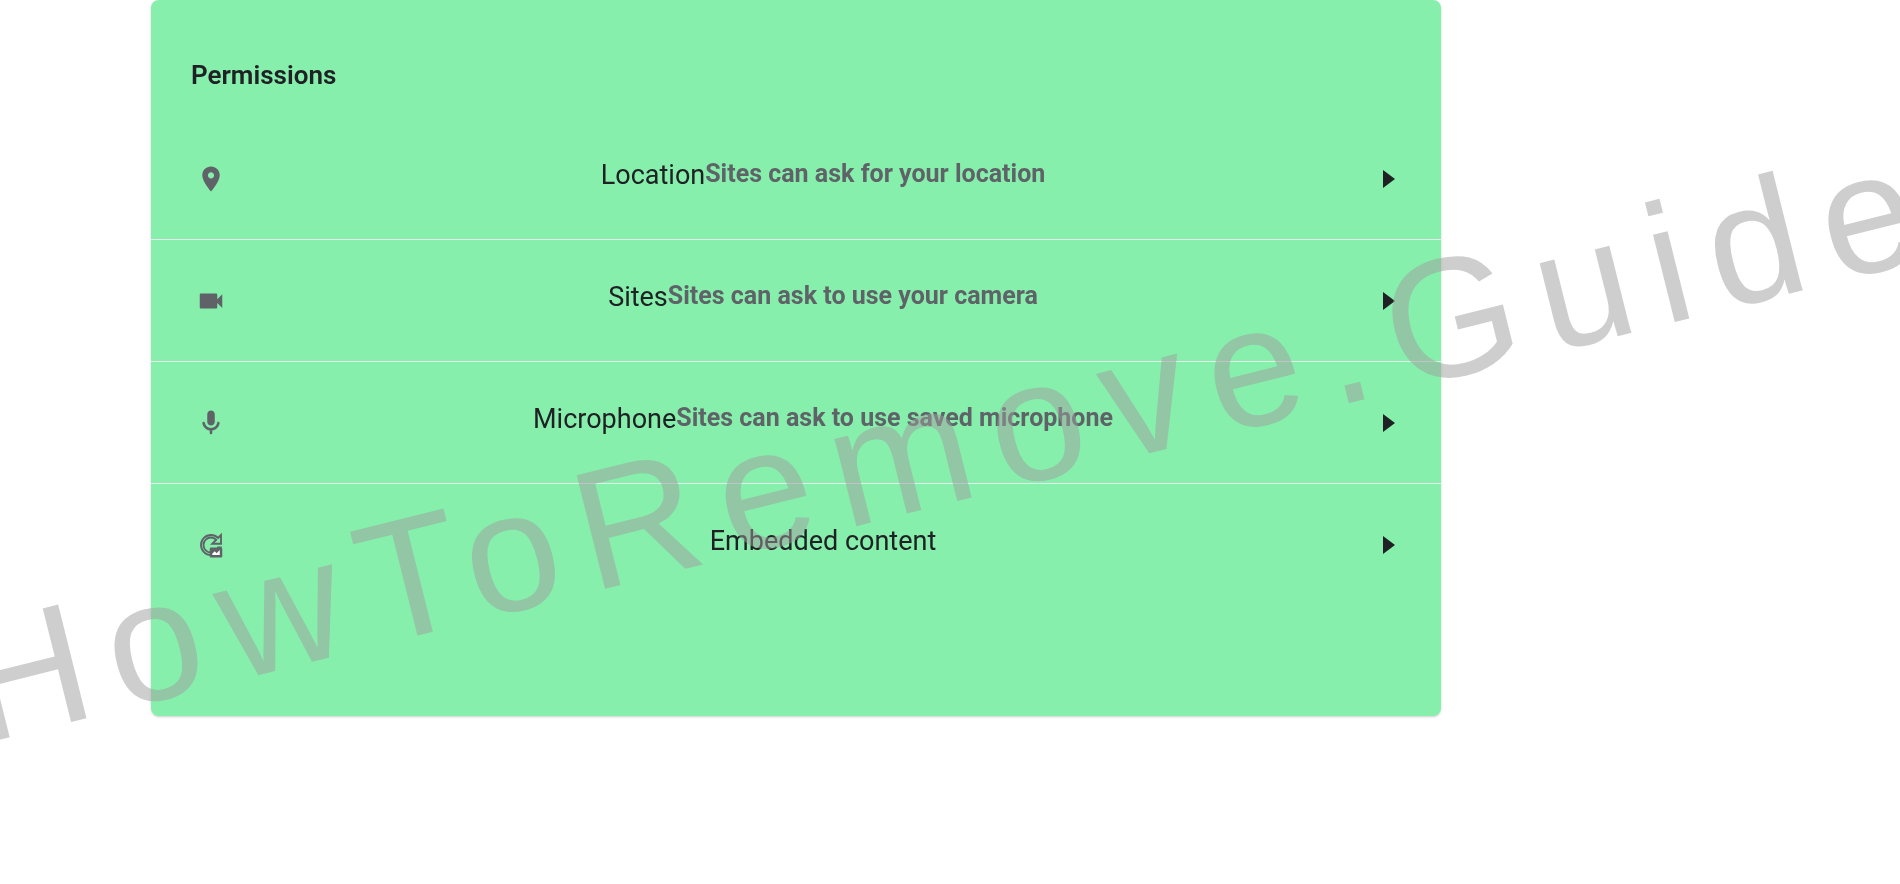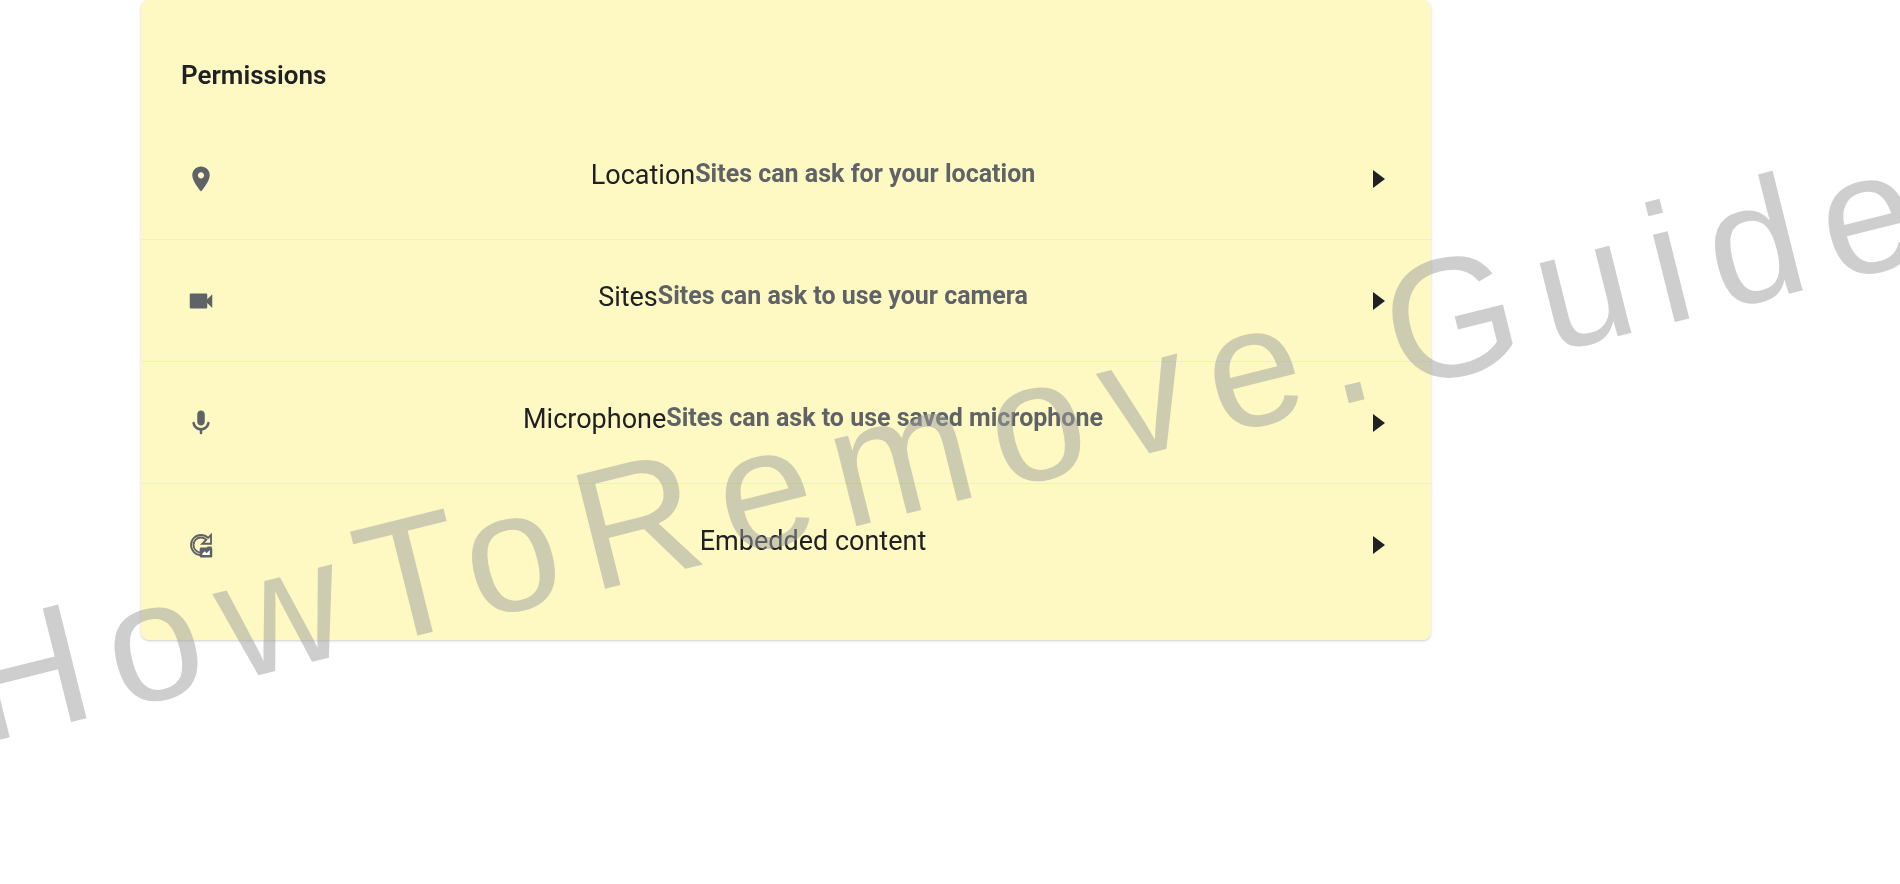--- a/index.html
+++ b/index.html
@@ -10,25 +10,25 @@
     body {
       font-family: 'Segoe UI', Roboto, Arial, sans-serif;
       background: #ffffff;
       width: 1900px;
       height: 884px;
       position: relative;
       overflow: hidden;
     }
     .card {
       position: absolute;
-      left: 141px;
+      left: 151px;
       top: 0;
       width: 1290px;
-      height: 640px;
-      background: #fef9c3;
+      height: 716px;
+      background: #86efac;
       box-shadow: 0 1px 3px rgba(0,0,0,0.12), 0 1px 2px rgba(0,0,0,0.08);
       border-radius: 8px;
     }
     .section-title {
       font-size: 26px;
       font-weight: 600;
       color: #202124;
       padding: 60px 40px 28px 40px;
     }
     .permission-row {

